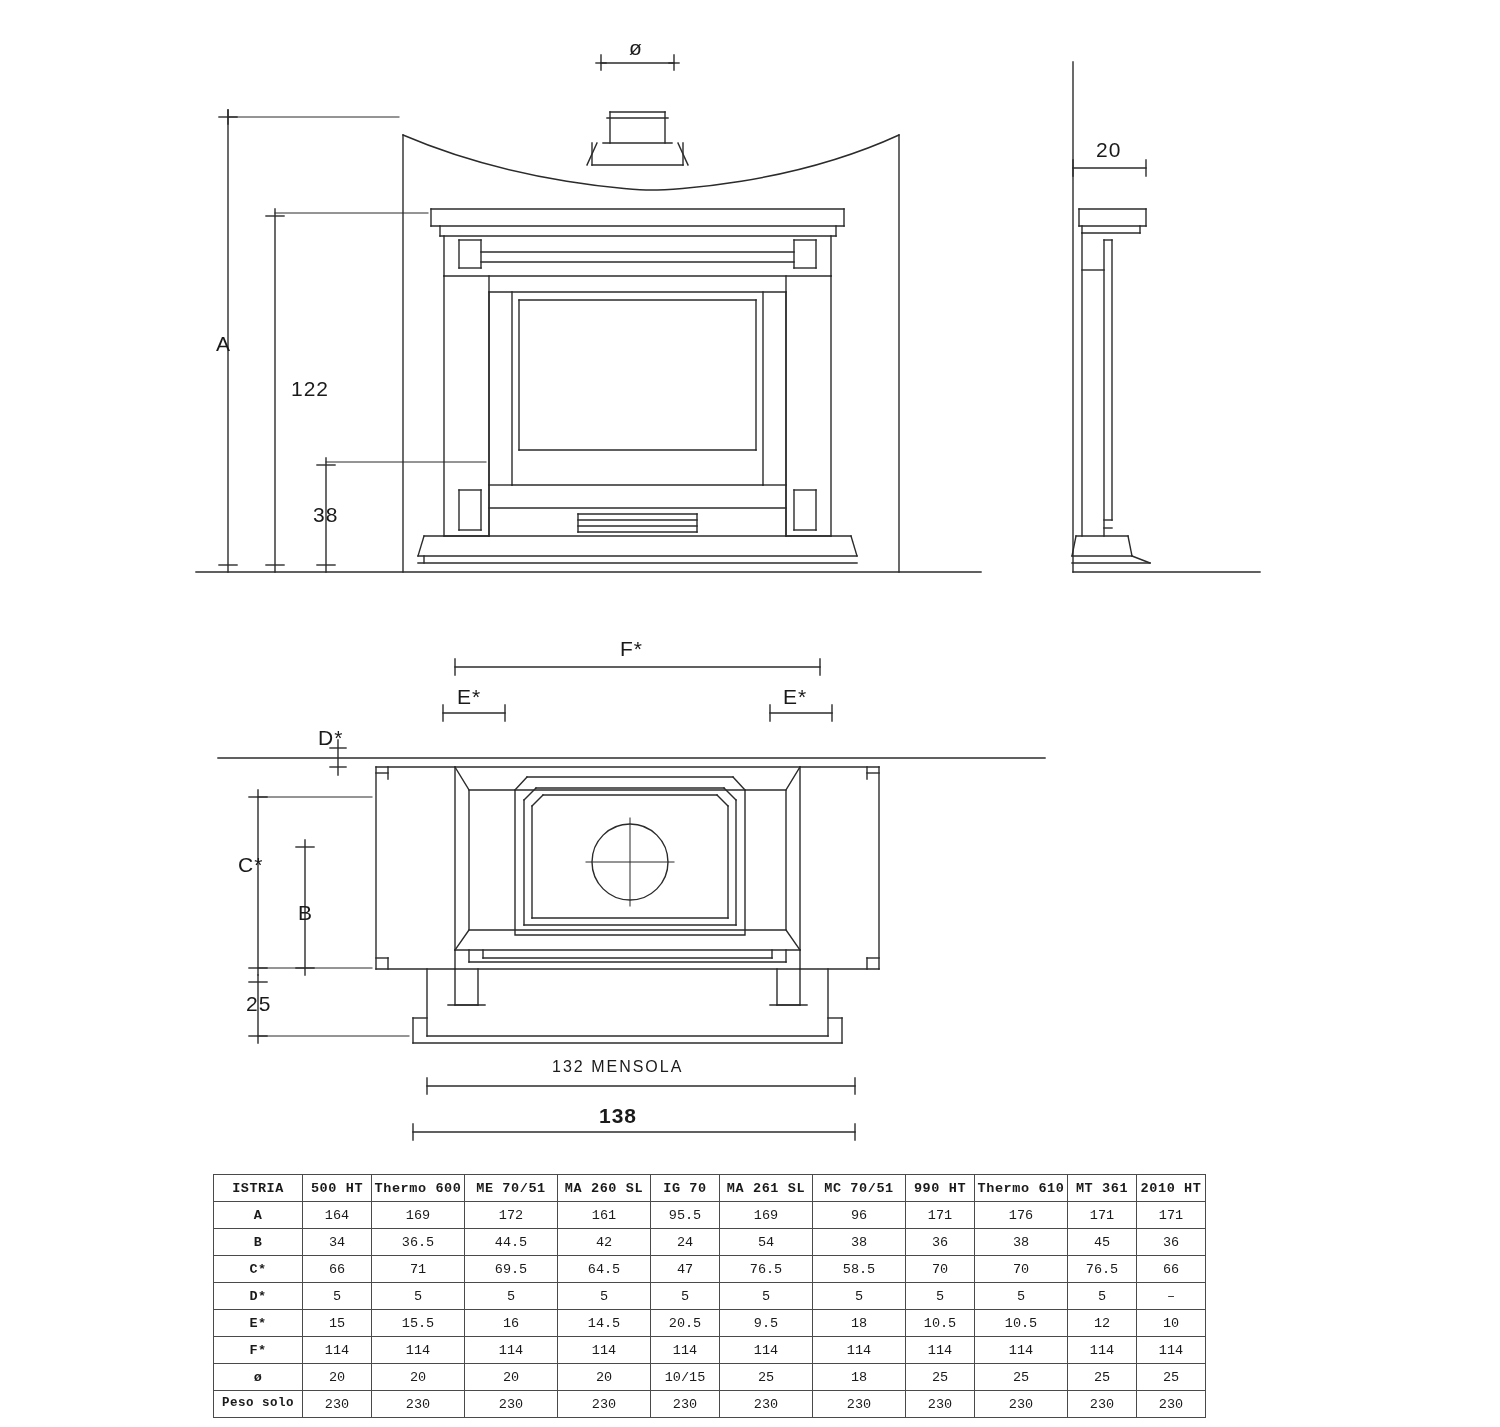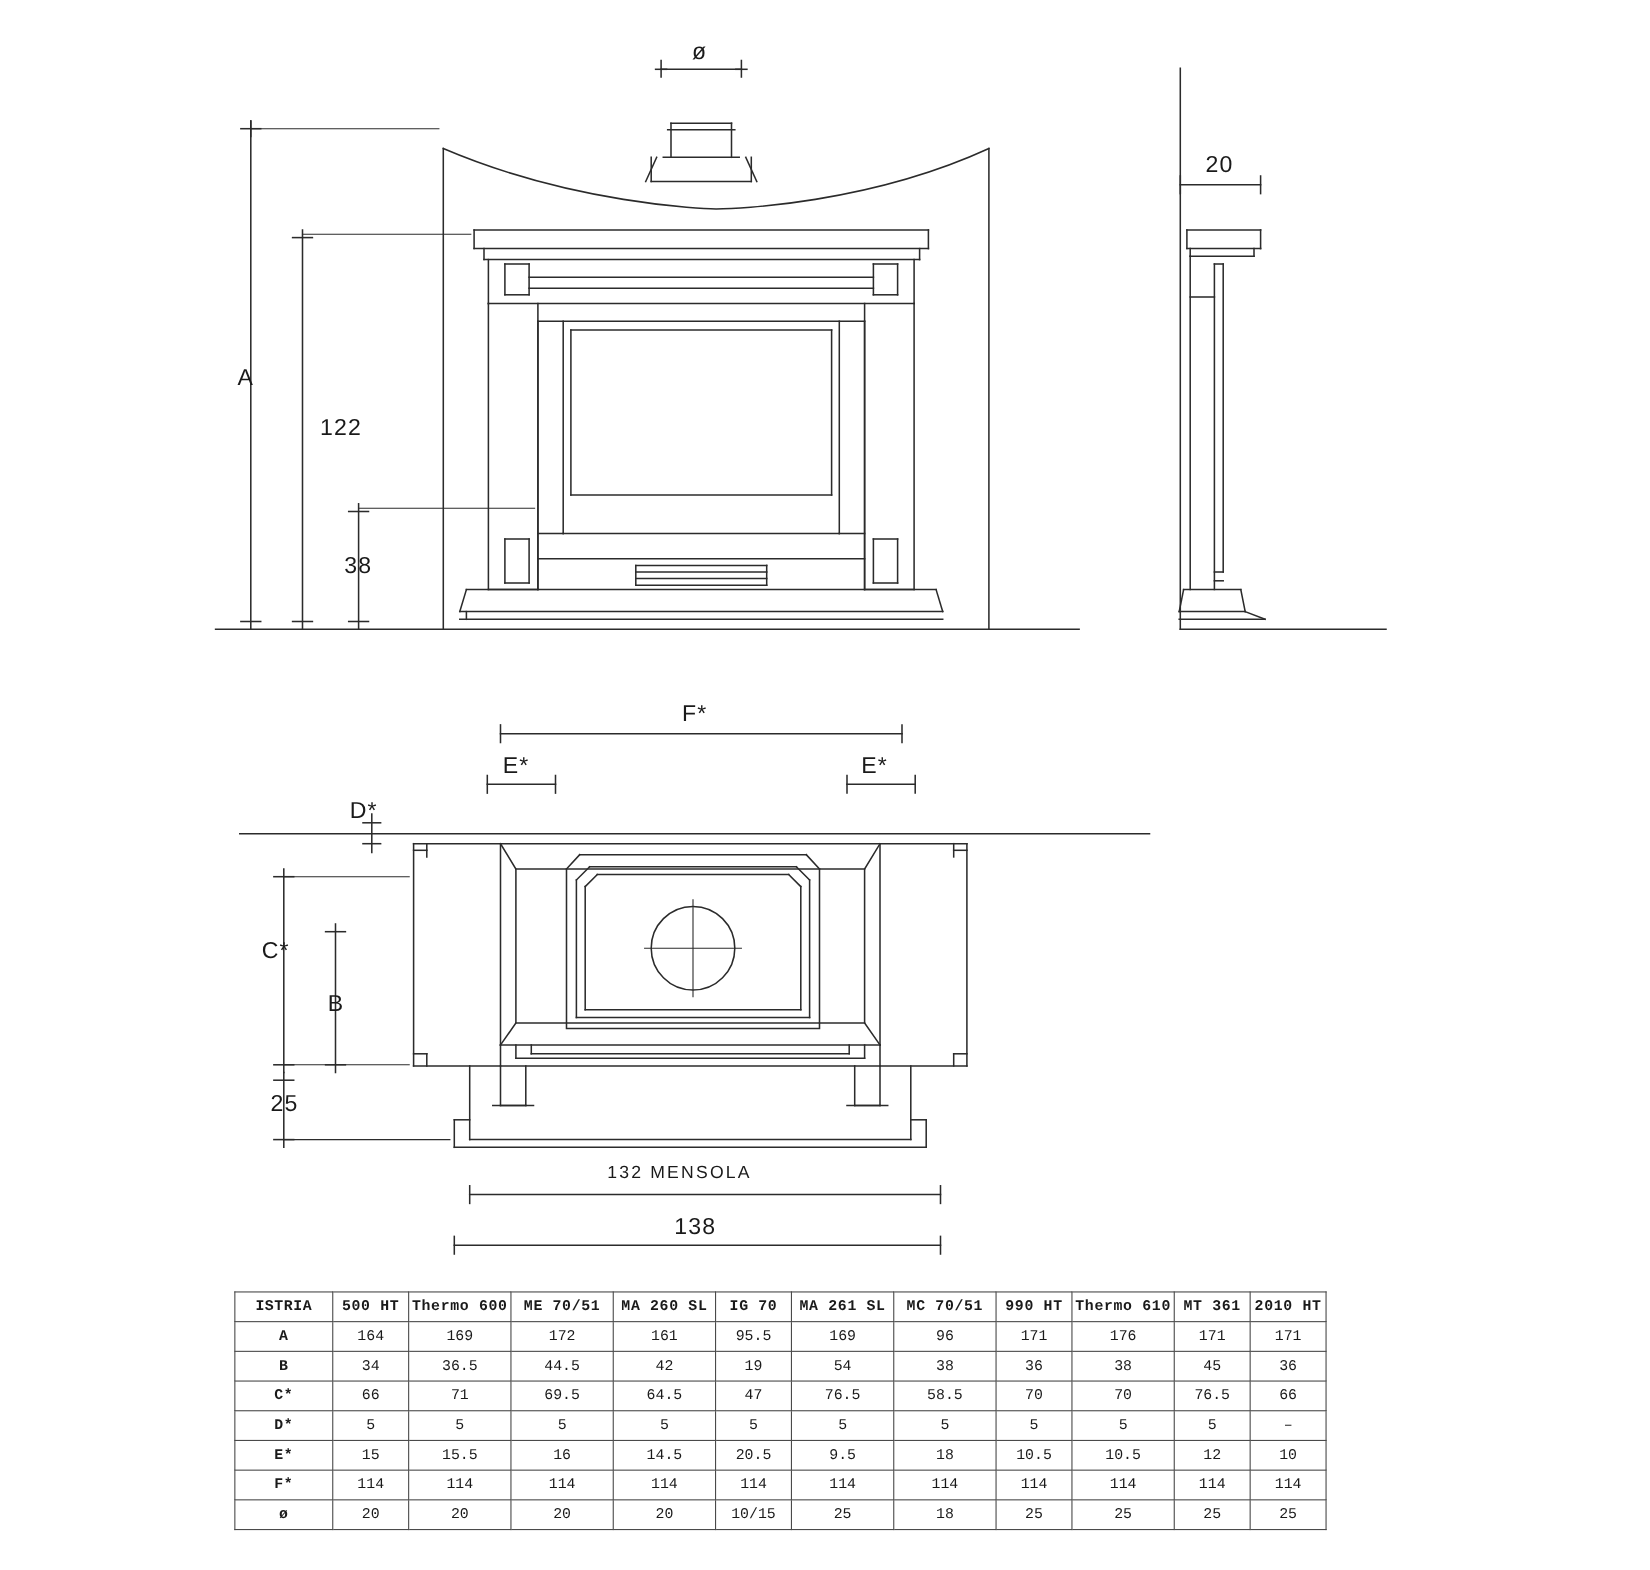--- a/index.html
+++ b/index.html
@@ -335,21 +335,21 @@
   <div class="lbl big" style="left:1096px; top:138px;">20</div>
 
   <div class="lbl big" style="left:620px; top:637px;">F*</div>
   <div class="lbl big" style="left:457px; top:685px;">E*</div>
   <div class="lbl big" style="left:783px; top:685px;">E*</div>
   <div class="lbl big" style="left:318px; top:726px;">D*</div>
   <div class="lbl big" style="left:238px; top:853px;">C*</div>
   <div class="lbl big" style="left:298px; top:901px;">B</div>
   <div class="lbl big" style="left:246px; top:992px;">25</div>
   <div class="lbl big" style="left:552px; top:1058px; letter-spacing:2px; font-size:16px;">132  MENSOLA</div>
-  <div class="lbl big" style="left:613px; top:1104px;">138</div>
+  <div class="lbl big" style="left:599px; top:1104px;font-weight:bold;">138</div>
 
   <table class="spec-table">
     <thead>
       <tr>
         <td class="rowhead">ISTRIA</td>
         <td class="val">500 HT</td>
         <td class="val wide">Thermo 600</td>
         <td class="val wide">ME 70/51</td>
         <td class="val wide">MA 260 SL</td>
         <td class="val">IG 70</td>
@@ -375,21 +375,21 @@
         <td class="val wide">176</td>
         <td class="val">171</td>
         <td class="val">171</td>
       </tr>
       <tr>
         <td class="rowhead">B</td>
         <td class="val">34</td>
         <td class="val wide">36.5</td>
         <td class="val wide">44.5</td>
         <td class="val wide">42</td>
-        <td class="val">19</td>
+        <td class="val">24</td>
         <td class="val wide">54</td>
         <td class="val wide">38</td>
         <td class="val">36</td>
         <td class="val wide">38</td>
         <td class="val">45</td>
         <td class="val">36</td>
       </tr>
       <tr>
         <td class="rowhead">C*</td>
         <td class="val">66</td>
@@ -453,16 +453,30 @@
         <td class="val wide">20</td>
         <td class="val wide">20</td>
         <td class="val">10/15</td>
         <td class="val wide">25</td>
         <td class="val wide">18</td>
         <td class="val">25</td>
         <td class="val wide">25</td>
         <td class="val">25</td>
         <td class="val">25</td>
       </tr>
+      <tr>
+        <td class="rowhead rowhead-two">Peso solo</td>
+        <td class="val">230</td>
+        <td class="val wide">230</td>
+        <td class="val wide">230</td>
+        <td class="val wide">230</td>
+        <td class="val">230</td>
+        <td class="val wide">230</td>
+        <td class="val wide">230</td>
+        <td class="val">230</td>
+        <td class="val wide">230</td>
+        <td class="val">230</td>
+        <td class="val">230</td>
+      </tr>
     </tbody>
   </table>
 
 </div>
 
 </body></html>

